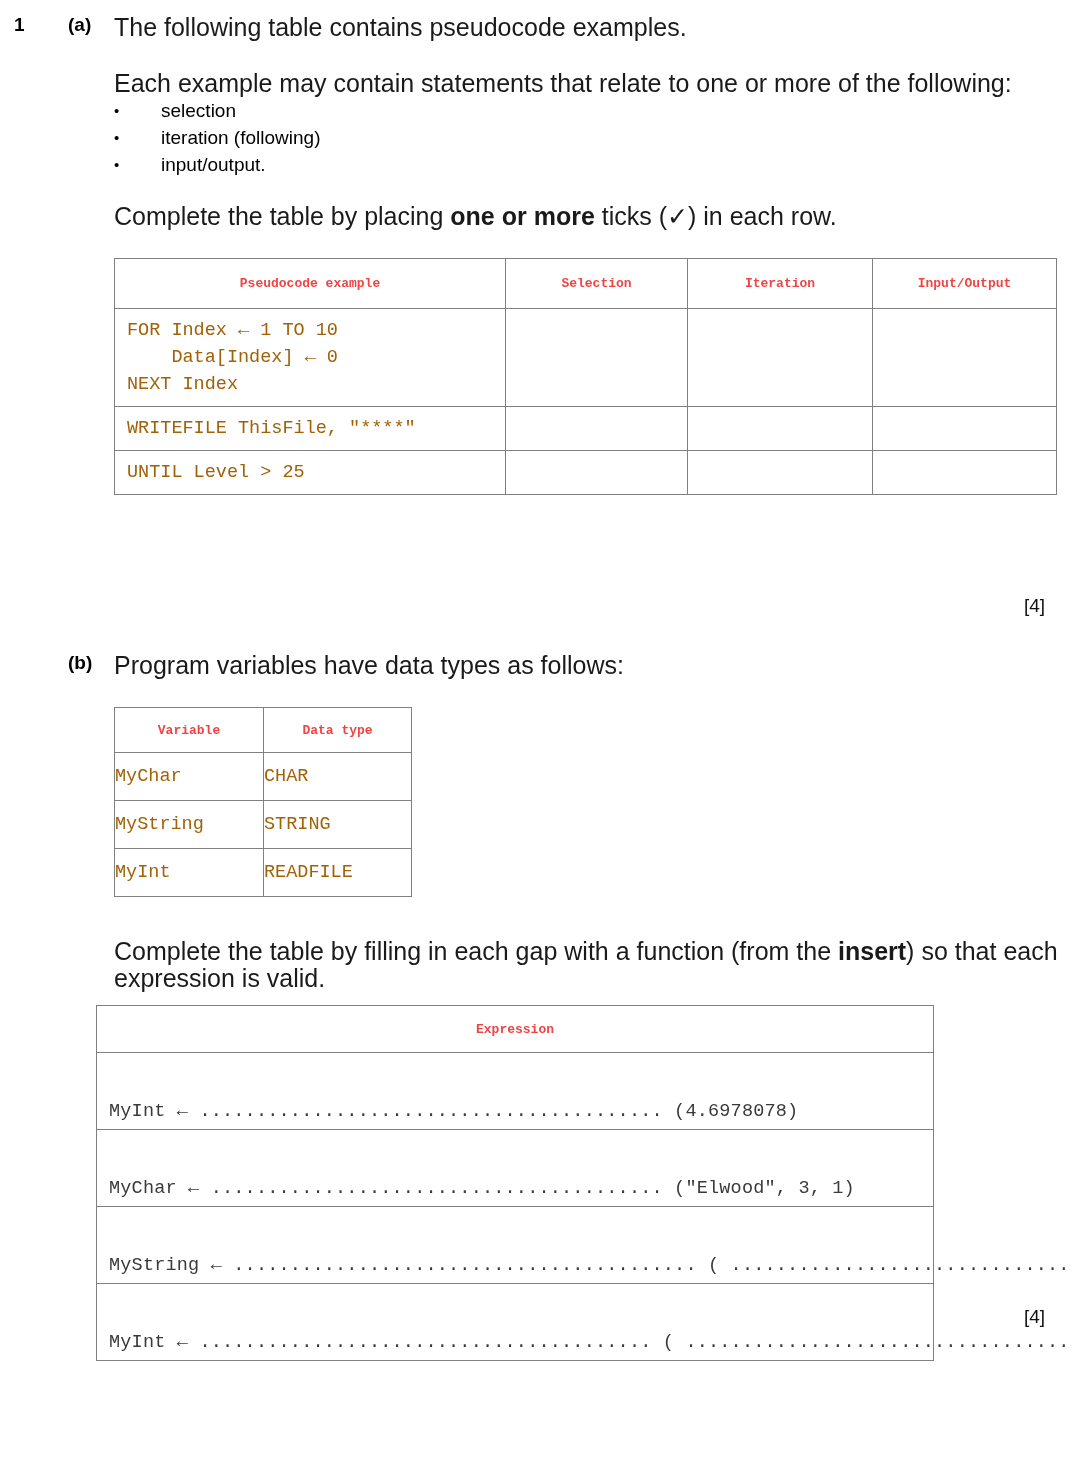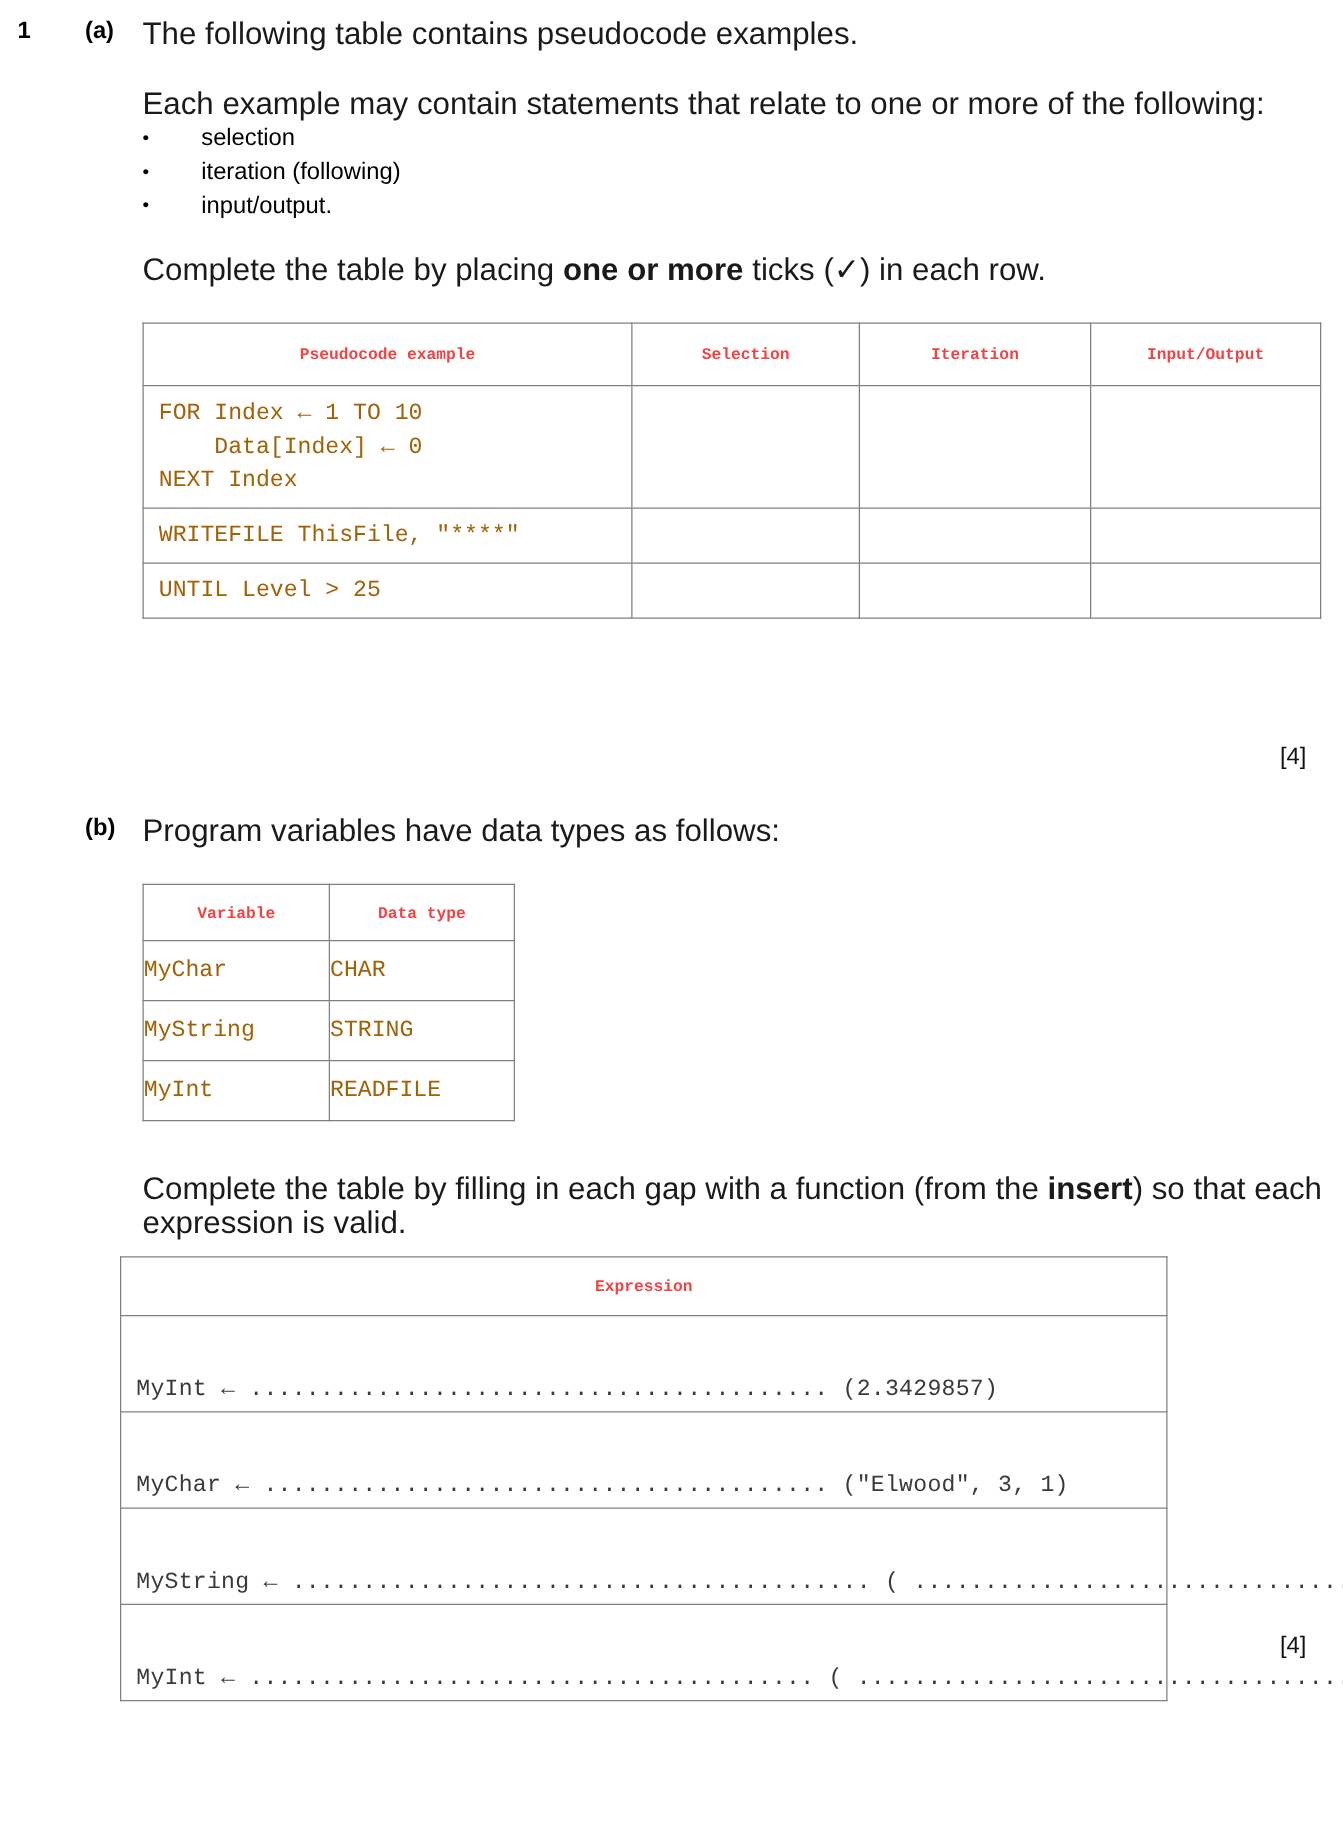--- a/index.html
+++ b/index.html
@@ -227,21 +227,21 @@
   <div class="body-text" style="top:938px; width:945px;"><span>Complete the table by filling in each gap with a function (from the </span><b>insert</b><span>) so that each expression is valid.</span></div>
 
   <table class="tbl" id="expression-table">
     <thead>
       <tr>
         <th>Expression</th>
       </tr>
     </thead>
     <tbody>
       <tr>
-        <td><span class="expr-line">MyInt ← ......................................... (2.3429857)</span></td>
+        <td><span class="expr-line">MyInt ← ......................................... (4.6978078)</span></td>
       </tr>
       <tr>
         <td><span class="expr-line">MyChar ← ........................................ ("Elwood", 3, 1)</span></td>
       </tr>
       <tr>
         <td><span class="expr-line">MyString ← ......................................... ( ......................................... (27.509))</span></td>
       </tr>
       <tr>
         <td><span class="expr-line">MyInt ← ........................................ ( ......................................... ("ABC123", 3))</span></td>
       </tr>

